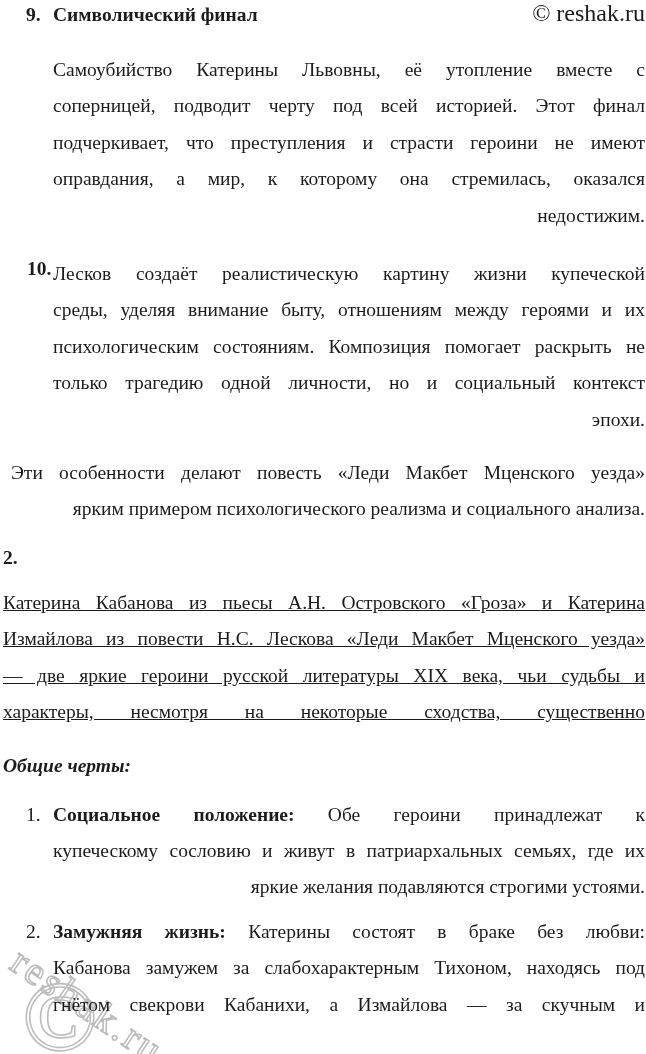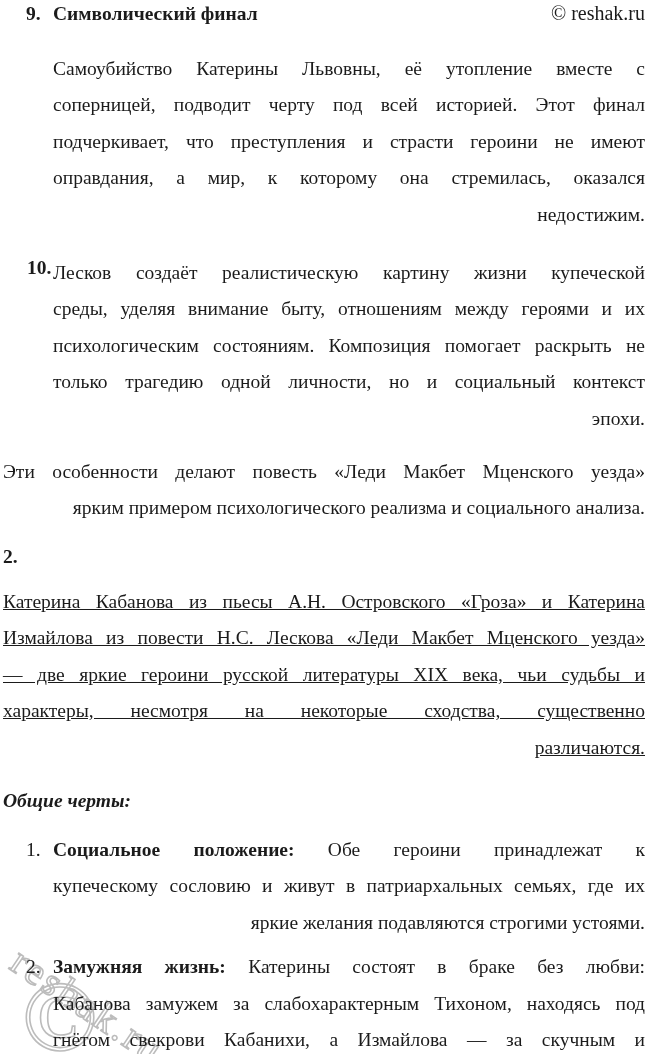--- a/index.html
+++ b/index.html
@@ -25,32 +25,32 @@
   .b     { font-weight: bold; }
   .hline { line-height: 26px; font-weight: bold; }
   .firstrow {
     display: flex; justify-content: space-between; align-items: baseline;
     line-height: 26px;
   }
   .li-head { position: relative; padding-left: 50px; }
   .li-head .num { position: absolute; left: 23px; top: 0; font-weight: bold; }
   .li-head.wide { padding-left: 57px; }
   .li-head.wide .num { left: 24px; }
-  .copyright { font-size: 20px; font-weight: normal; white-space: nowrap; }
+  .copyright { font-size: 24px; font-weight: normal; white-space: nowrap; }
   .indent-para { padding-left: 50px; }
   .list-item { position: relative; padding-left: 50px; }
   .list-item .num {
     position: absolute; left: 23px; top: 0;
     line-height: 36.4px; font-weight: normal;
   }
   
   #para9        { margin-top: 24px; font-family: Liberation Serif, serif; }
   #head10       { margin-top: 22px; }
   #para10       { margin-top: 9px; }
-  #conclusion1  { margin-top: 17px; }
+  #conclusion1  { margin-top: 17px; margin-left: 8px; }
   #head2        { margin-top: 17px; }
   #intro2       { margin-top: 14px; text-decoration: underline; }
   #headCommon   { margin-top: 22px; font-style: italic; }
   #item1        { margin-top: 18px; }
   #item2        { margin-top: 8px; }
 </style>
 </head>
 <body>
 
 <svg class="watermark" width="646" height="1054" viewBox="0 0 646 1054" aria-hidden="true">
@@ -95,21 +95,20 @@
       <div class="line"><span>ярким примером психологического реализма и социального анализа.</span></div>
     </div>
 
   <div id="head2" class="hline">2.</div>
 
   <div id="intro2">
       <div class="line jl"><span>Катерина Кабанова из пьесы А.Н. Островского «Гроза» и Катерина</span></div>
       <div class="line jl"><span>Измайлова из повести Н.С. Лескова «Леди Макбет Мценского уезда»</span></div>
       <div class="line jl"><span>— две яркие героини русской литературы XIX века, чьи судьбы и</span></div>
       <div class="line jl"><span>характеры, несмотря на некоторые сходства, существенно</span></div>
-      <div class="line"><span>различаются.</span></div>
     </div>
 
   <div id="headCommon" class="hline">Общие черты:</div>
 
   <div id="item1" class="list-item">
     <span class="num">1.</span>
     <div>
         <div class="line jl"><span class="b">Социальное положение:</span><span> Обе героини принадлежат к</span></div>
         <div class="line jl"><span>купеческому сословию и живут в патриархальных семьях, где их</span></div>
         <div class="line"><span>яркие желания подавляются строгими устоями.</span></div>

